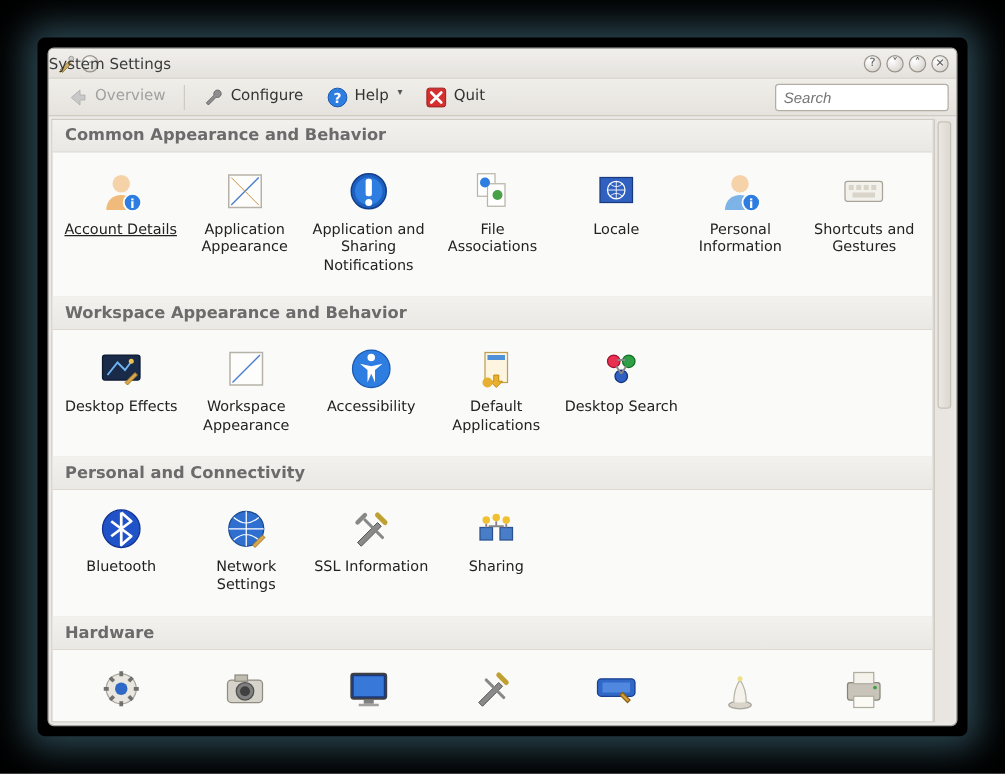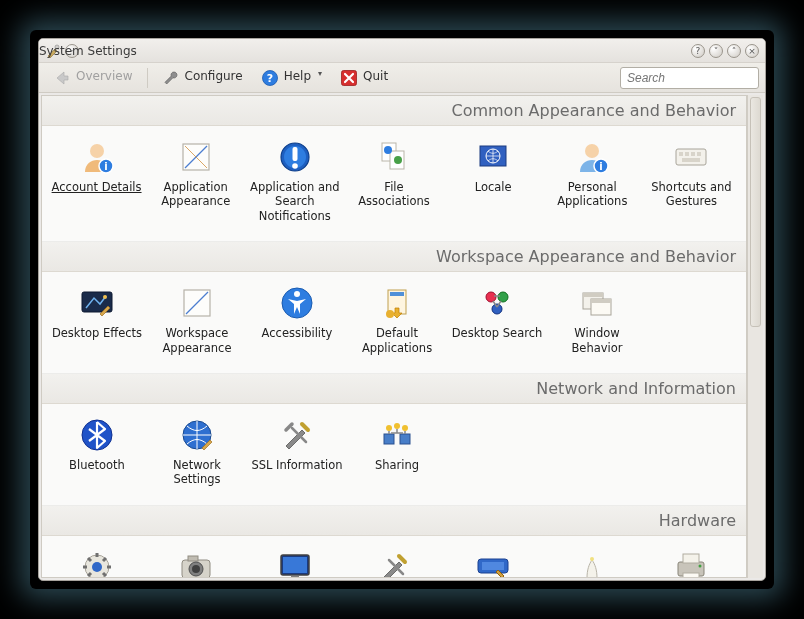--- a/index.html
+++ b/index.html
@@ -109,25 +109,24 @@
   border: 1px solid #c6c1b8;
   border-radius: 3px;
 }
 
 .category {
   border-bottom: 1px solid #ececea;
 }
 .category-header {
   background: linear-gradient(#f2f1ee, #eae8e4);
   padding: 5px 10px;
-  font-weight: normal;
+  font-weight: bold;
   color: #6b6b6b;
   border-bottom: 1px solid #ddd9d1;
-  font-size: 16px;
-  text-align: right;
+  font-size: 13px;
 }
 .icon-grid {
   display: flex;
   flex-wrap: nowrap;
   padding: 8px 6px 14px 6px;
   gap: 2px;
 }
 .item {
   width: 98px;
   display: flex;
@@ -237,21 +236,21 @@
                 </svg>
               </div>
               <div class="item-label">Application Appearance</div>
             </div>
             <div class="item">
               <div class="item-icon">
                 <svg width="38" height="38" viewBox="0 0 38 38">
                   <use href="#notification-icon"></use>
                 </svg>
               </div>
-              <div class="item-label">Application and Search Notifications</div>
+              <div class="item-label">Application and Sharing Notifications</div>
             </div>
             <div class="item">
               <div class="item-icon">
                 <svg width="38" height="38" viewBox="0 0 38 38">
                   <use href="#file-assoc-icon"></use>
                 </svg>
               </div>
               <div class="item-label">File Associations</div>
             </div>
             <div class="item">
@@ -261,21 +260,21 @@
                 </svg>
               </div>
               <div class="item-label">Locale</div>
             </div>
             <div class="item">
               <div class="item-icon">
                 <svg width="38" height="38" viewBox="0 0 38 38">
                   <use href="#personal-icon"></use>
                 </svg>
               </div>
-              <div class="item-label">Personal Applications</div>
+              <div class="item-label">Personal Information</div>
             </div>
             <div class="item">
               <div class="item-icon">
                 <svg width="38" height="38" viewBox="0 0 38 38">
                   <use href="#keyboard-icon"></use>
                 </svg>
               </div>
               <div class="item-label">Shortcuts and Gestures</div>
             </div>
           </div>
@@ -316,32 +315,24 @@
               <div class="item-label">Default Applications</div>
             </div>
             <div class="item">
               <div class="item-icon">
                 <svg width="38" height="38" viewBox="0 0 38 38">
                   <use href="#desktop-search-icon"></use>
                 </svg>
               </div>
               <div class="item-label">Desktop Search</div>
             </div>
-            <div class="item">
-              <div class="item-icon">
-                <svg width="38" height="38" viewBox="0 0 38 38">
-                  <use href="#window-behavior-icon"></use>
-                </svg>
-              </div>
-              <div class="item-label">Window Behavior</div>
-            </div>
           </div>
         </div>
         <div class="category">
-          <div class="category-header">Network and Information</div>
+          <div class="category-header">Personal and Connectivity</div>
           <div class="icon-grid">
             <div class="item">
               <div class="item-icon">
                 <svg width="38" height="38" viewBox="0 0 38 38">
                   <use href="#bluetooth-icon"></use>
                 </svg>
               </div>
               <div class="item-label">Bluetooth</div>
             </div>
             <div class="item">

